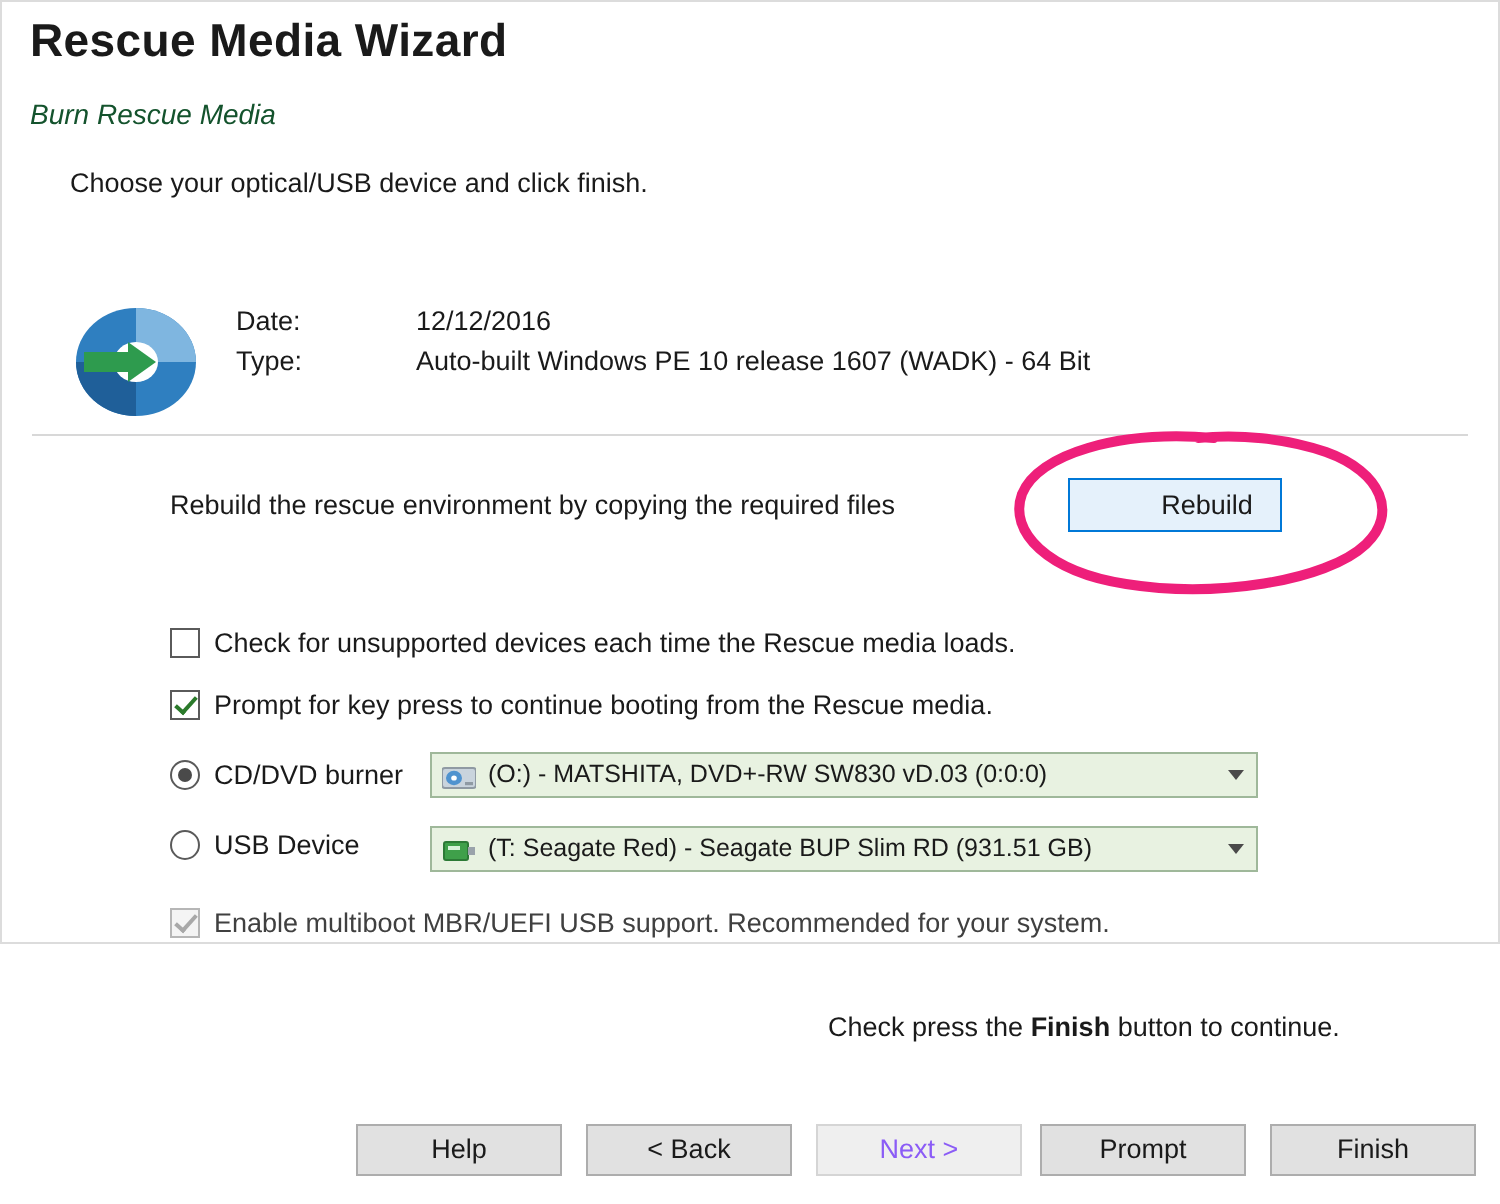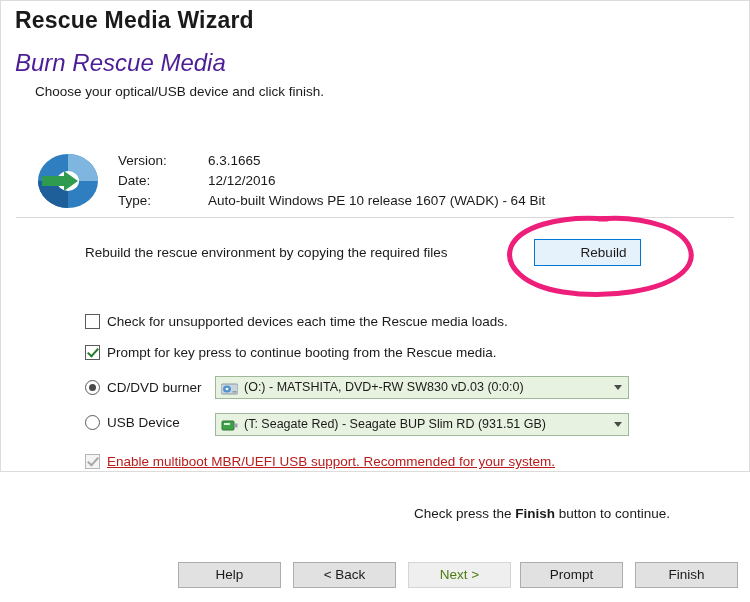--- a/index.html
+++ b/index.html
@@ -30,23 +30,23 @@
     top: 6px;
     font-size: 23px;
     font-weight: bold;
     color: #1a1a1a;
     letter-spacing: 0.2px;
   }
   .subtitle {
     position: absolute;
     left: 14px;
     top: 48px;
-    font-size: 24px;
+    font-size: 14px;
     font-style: italic;
-    color: #4c1d95;
+    color: #14532d;
   }
   .instruction {
     position: absolute;
     left: 34px;
     top: 83px;
     font-size: 13.5px;
     color: #1a1a1a;
   }
   
   .disc-icon {
@@ -97,21 +97,21 @@
     text-align: center;
     cursor: default;
     padding: 0;
   }
   .btn.focus-ring {
     border: 1px solid #0078d7;
     background: #e5f1fb;
     padding-left: 32px;
   }
   .btn.disabled {
-    color: #4d7c0f;
+    color: #8b5cf6;
     background: #efefef;
     border: 1px solid #d5d5d5;
   }
   #rebuild-button {
     position: absolute;
     left: 533px;
     top: 238px;
     width: 107px;
     height: 27px;
     line-height: 25px;
@@ -154,22 +154,21 @@
     transform: rotate(42deg);
   }
   .cbox.dim {
     border-color: #b6b6b6;
     background: #f4f4f4;
   }
   .cbox.dim.checked::after {
     border-color: #a8a8a8;
   }
   .dimtext {
-    color: #b91c1c;
-    text-decoration: underline;
+    color: #404040;
   }
   .radio {
     display: inline-block;
     width: 15px;
     height: 15px;
     border: 1px solid #5a5a5a;
     border-radius: 50%;
     background: #ffffff;
     box-sizing: border-box;
     vertical-align: -3px;
@@ -263,23 +262,20 @@
       <ellipse cx="34" cy="28" rx="11" ry="10" fill="#ffffff"></ellipse>
       <ellipse cx="34" cy="28" rx="5" ry="4.5" fill="#d9e8f5"></ellipse>
       <g>
         <rect x="8" y="23" width="22" height="10" fill="#2e9b4e"></rect>
         <path d="M30 18 L44 28 L30 38 Z" fill="#2e9b4e"></path>
       </g>
     </svg>
   </div>
 
   <div class="info-block">
-    <div class="info-row">
-      <span class="info-label">Version:</span><span>6.3.1665</span>
-    </div>
     <div class="info-row">
       <span class="info-label">Date:</span><span>12/12/2016</span>
     </div>
     <div class="info-row">
       <span class="info-label">Type:</span><span>Auto-built Windows PE 10 release 1607 (WADK) - 64 Bit</span>
     </div>
   </div>
 
   <div class="divider"></div>
 

